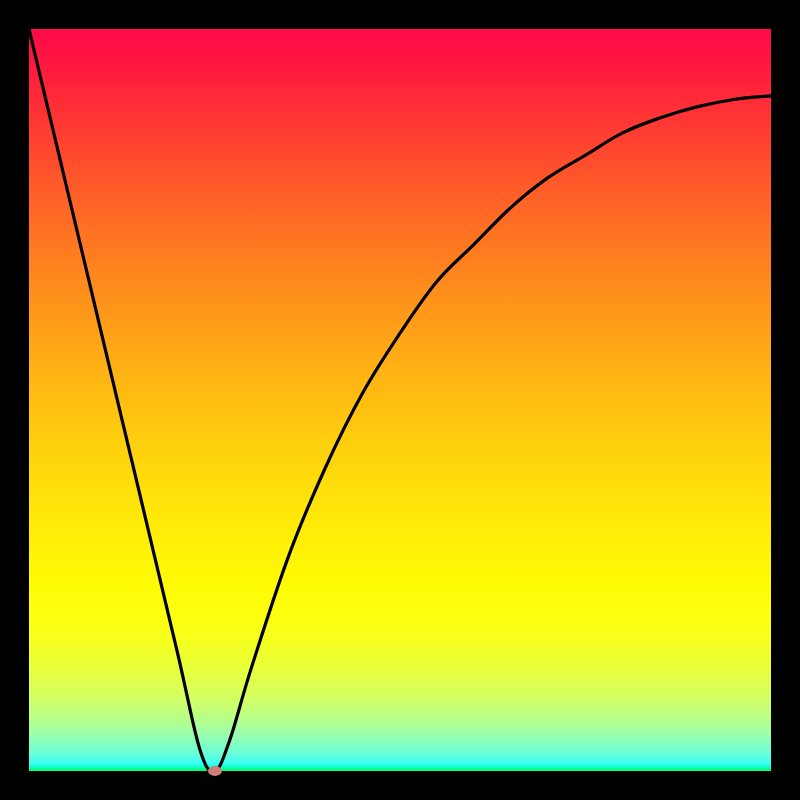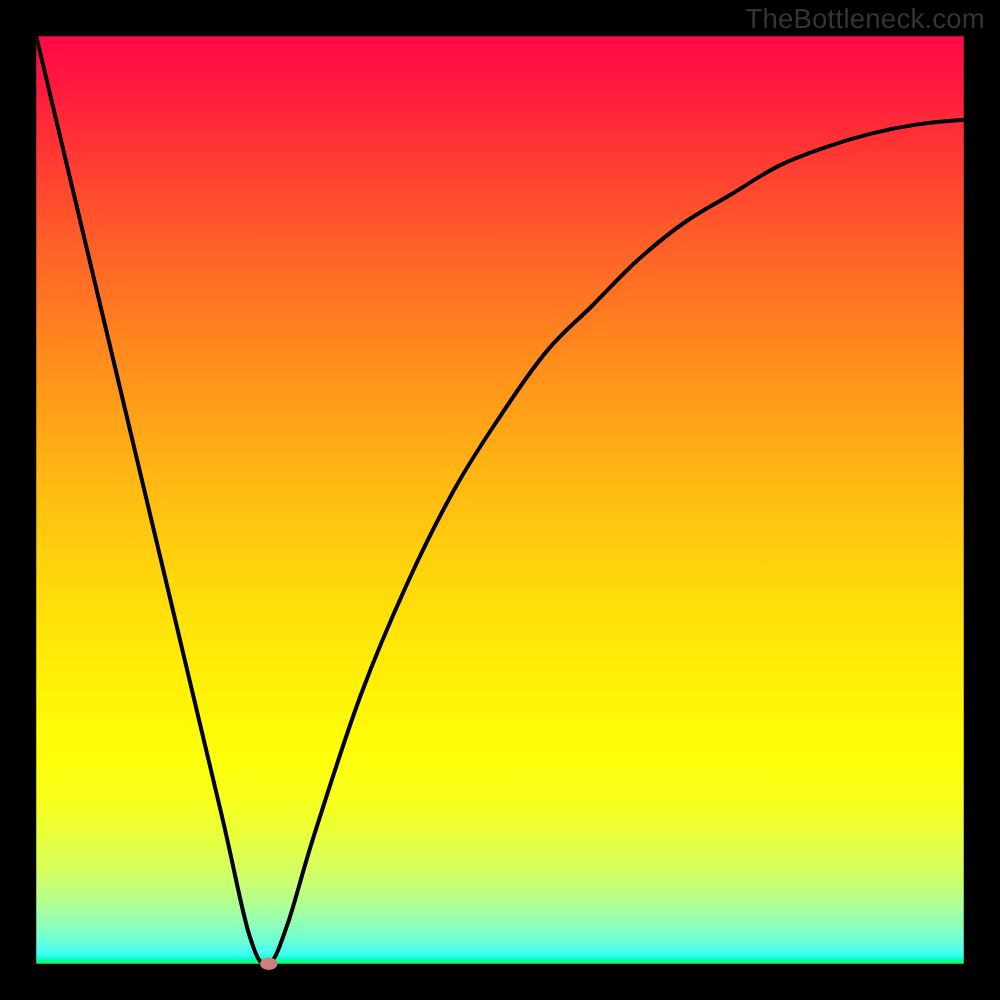--- a/index.html
+++ b/index.html
@@ -75,14 +75,13 @@
 </head>
 <body>
 
 <div class="frame">
   <div class="plot">
     <svg class="curve" viewBox="0 0 742 742" preserveAspectRatio="none">
       <path d="M 0.00 0.00 C 6.68 28.05, 23.74 99.72, 37.10 155.82 C 50.46 211.92, 60.84 255.54, 74.20 311.64 C 87.56 367.74, 97.94 411.36, 111.30 467.46 C 124.66 523.56, 137.72 577.87, 148.40 623.28 C 159.08 668.69, 163.98 698.37, 170.66 719.74 C 177.34 741.11, 180.16 743.34, 185.50 742.00 C 190.84 740.66, 193.66 731.02, 200.34 712.32 C 207.02 693.62, 211.92 671.51, 222.60 638.12 C 233.28 604.73, 246.34 562.88, 259.70 526.82 C 273.06 490.76, 283.44 467.16, 296.80 437.78 C 310.16 408.40, 320.54 387.62, 333.90 363.58 C 347.26 339.54, 357.64 324.25, 371.00 304.22 C 384.36 284.19, 394.74 268.31, 408.10 252.28 C 421.46 236.25, 431.84 228.54, 445.20 215.18 C 458.56 201.82, 468.94 190.10, 482.30 178.08 C 495.66 166.06, 506.04 157.75, 519.40 148.40 C 532.76 139.05, 543.14 134.15, 556.50 126.14 C 569.86 118.13, 580.24 110.56, 593.60 103.88 C 606.96 97.20, 617.34 93.71, 630.70 89.04 C 644.06 84.37, 654.44 81.25, 667.80 77.91 C 681.16 74.57, 691.54 72.49, 704.90 70.49 C 718.26 68.49, 735.32 67.45, 742.00 66.78" fill="none" stroke="#000" stroke-width="3.2" stroke-linecap="round" stroke-linejoin="round"></path>
     </svg>
     <div class="marker" style="left: 185.5px; top: 742px;"></div>
   </div>
-  <div class="watermark">TheBottleneck.com</div>
 </div>
 
 </body></html>

